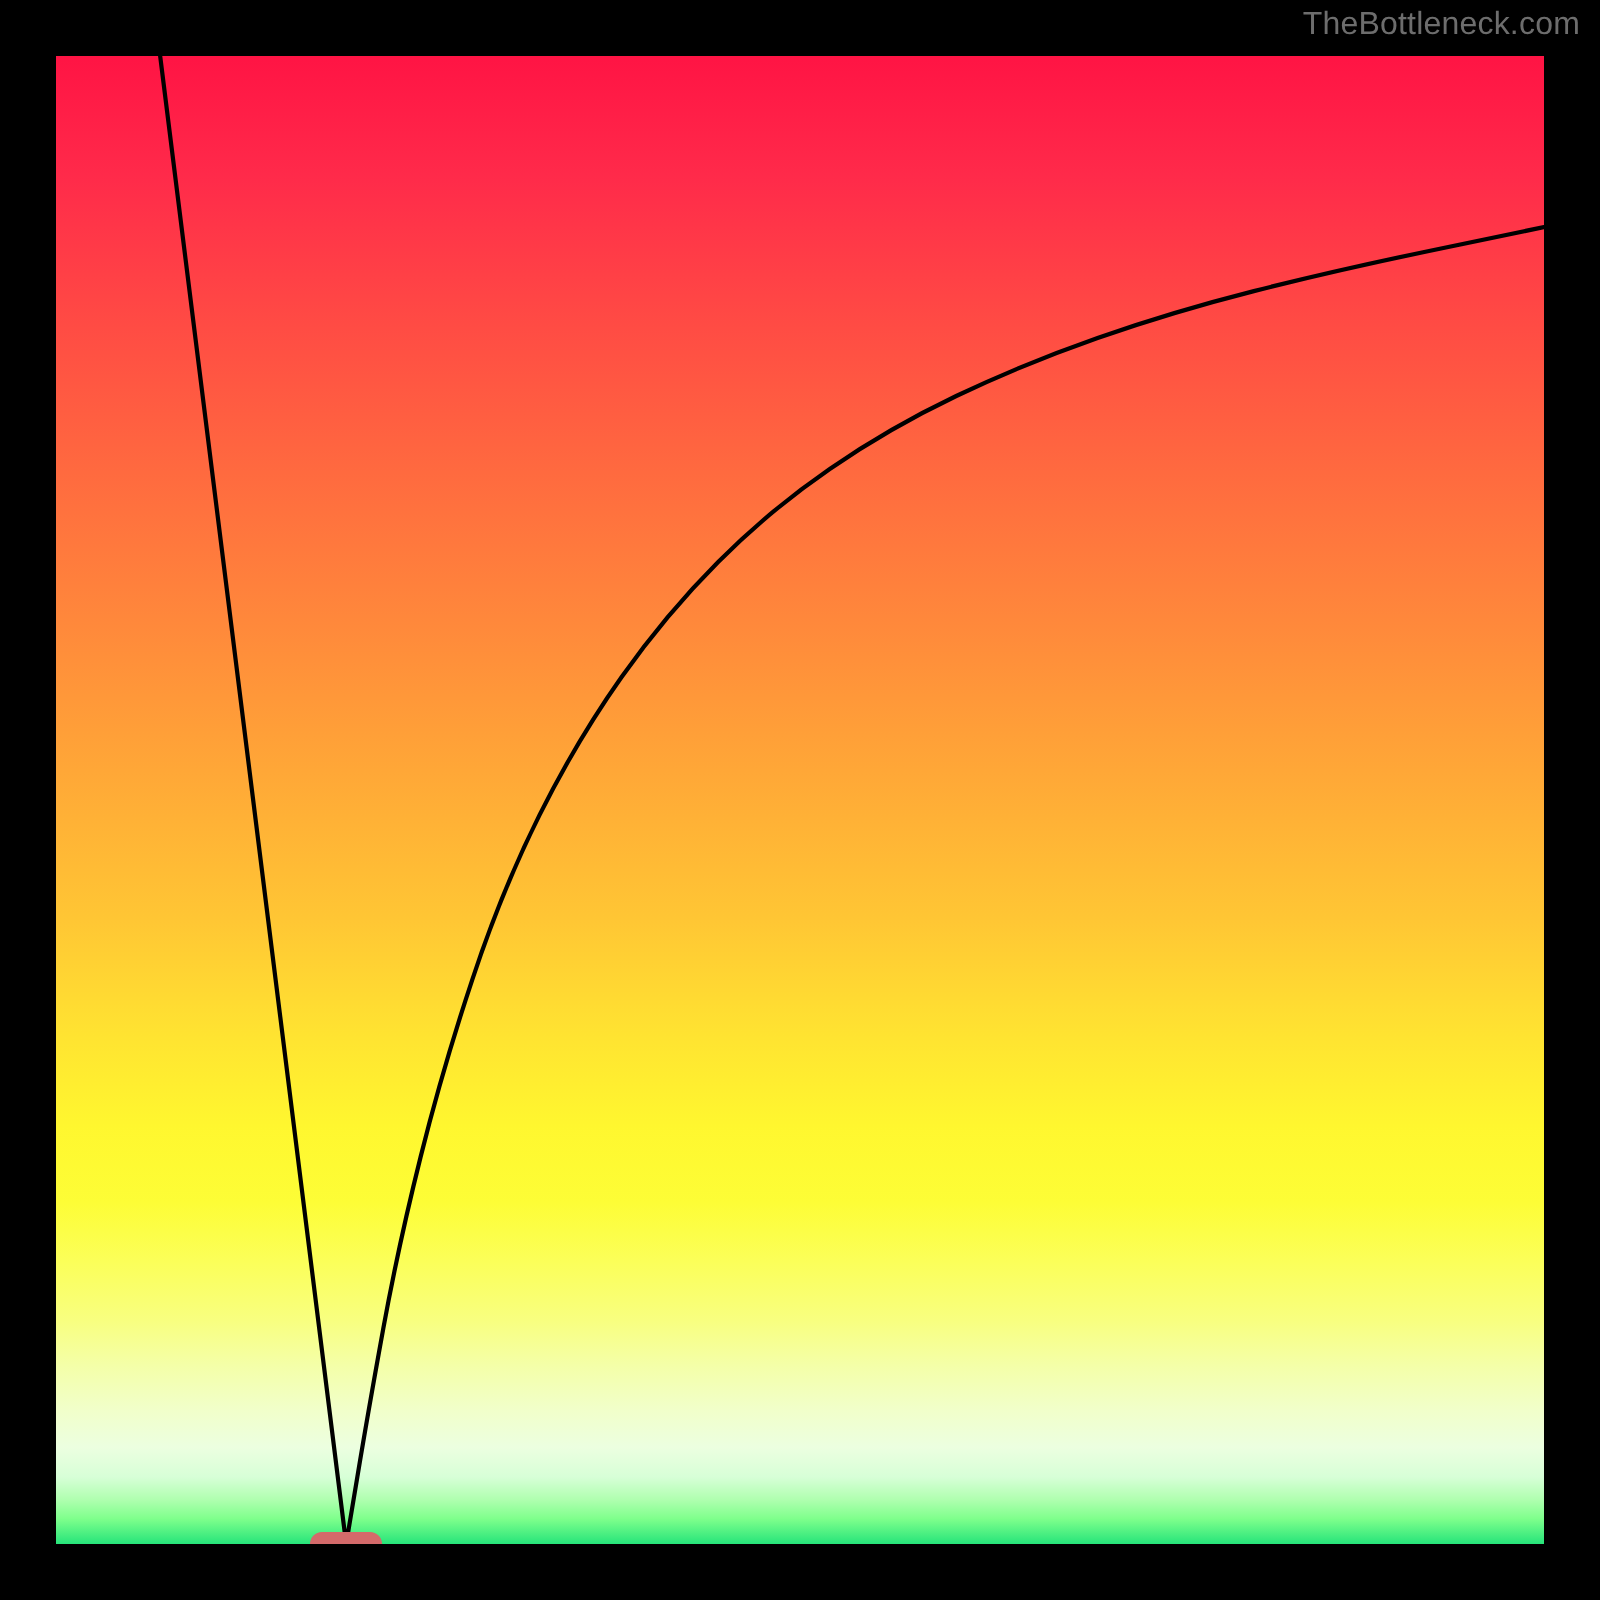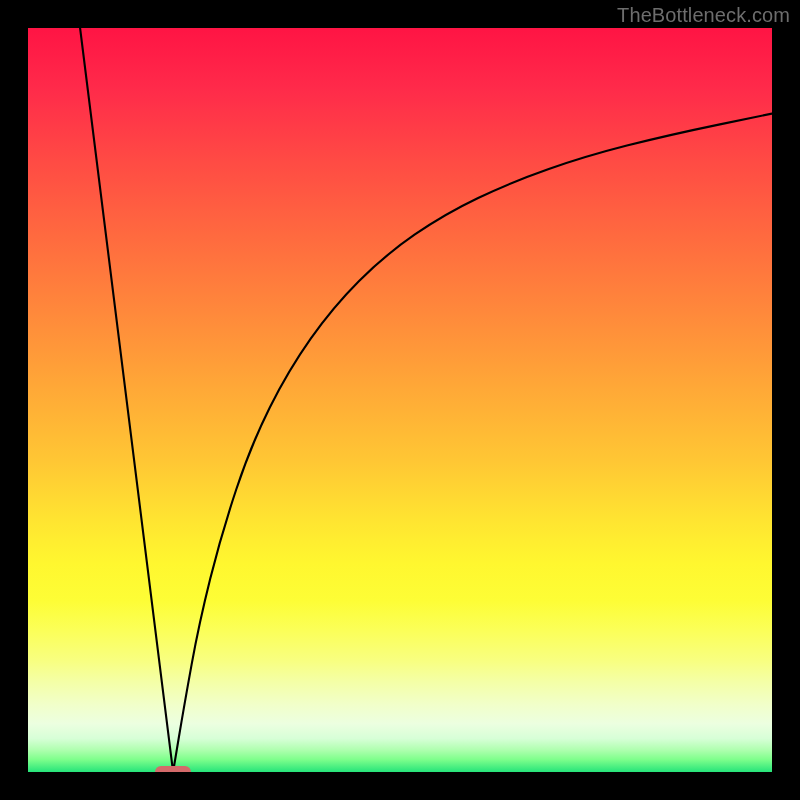--- a/index.html
+++ b/index.html
@@ -61,21 +61,21 @@
     height: 12px;
     border-radius: 6px;
     background: #d46a6a;
     transform: translate(-50%, -50%);
   }
   .watermark {
     position: absolute;
     top: 4px;
     right: 10px;
     color: #6d6d6d;
-    font-size: 20px;
+    font-size: 16px;
     letter-spacing: 0.1px;
     user-select: none;
   }
 </style>
 </head>
 <body>
 
 <div class="frame">
 
   <div class="watermark">TheBottleneck.com</div>

